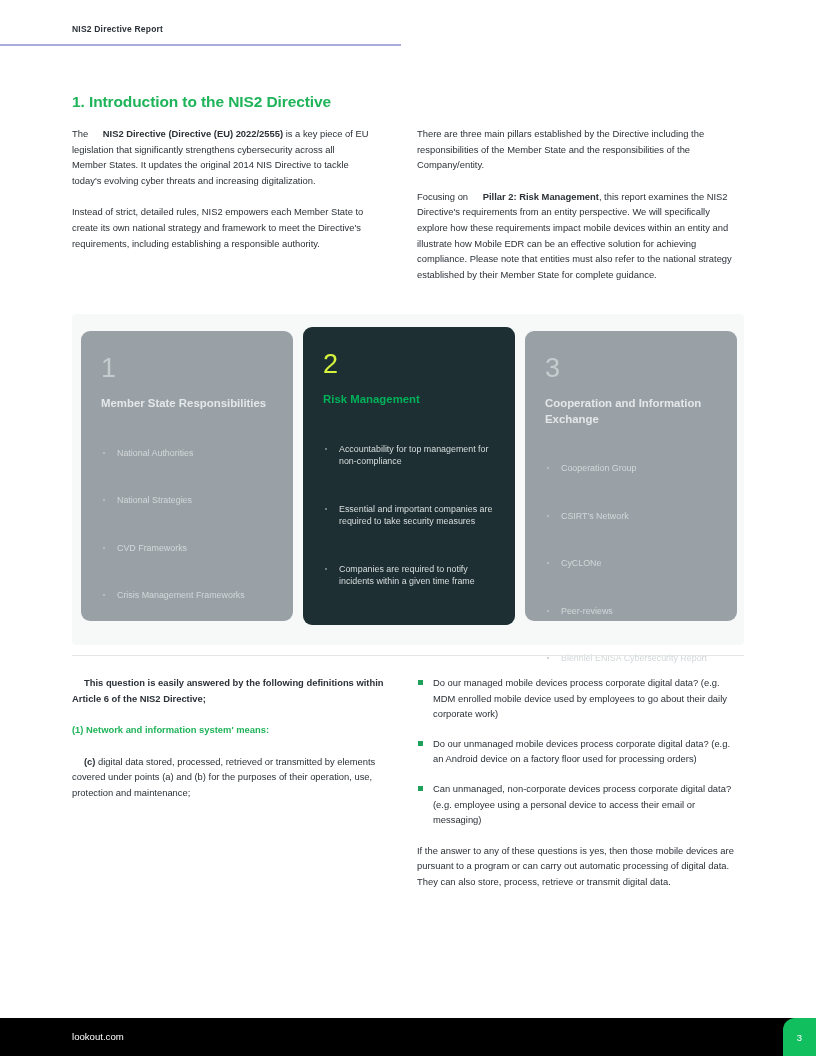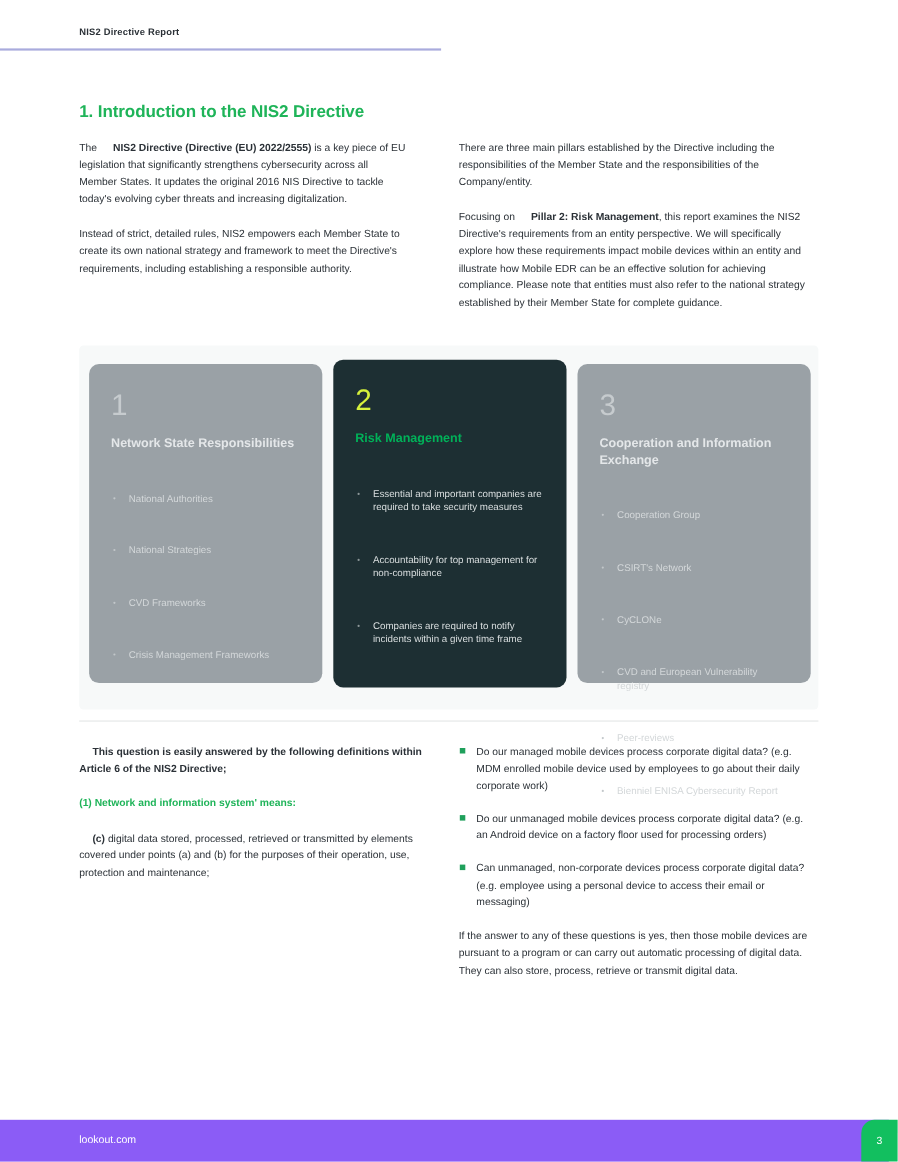--- a/index.html
+++ b/index.html
@@ -206,21 +206,21 @@
     background: #1fa05b;
   }
 
   
   .footer {
     position: absolute;
     left: 0;
     top: 1018px;
     width: 808px;
     height: 38px;
-    background: #8b5cf6;
+    background: #000000;
   }
   .footer .site {
     position: absolute;
     left: 72px;
     top: 13px;
     font-size: 9.6px;
     color: #ffffff;
   }
   .page-badge {
     position: absolute;
@@ -241,56 +241,55 @@
 <body>
 
 <div class="page-header">
   <div class="hdr-label">NIS2 Directive Report</div>
   <div class="hdr-rule"></div>
 </div>
 
 <div class="section-title">1. Introduction to the NIS2 Directive</div>
 
 <div class="col-left" id="intro-left">
-    <p class="body"><span>The </span><span class="b">NIS2 Directive (Directive (EU) 2022/2555)</span><span> is a key piece of EU legislation that significantly strengthens cybersecurity across all Member States. It updates the original 2016 NIS Directive to tackle today's evolving cyber threats and increasing digitalization.</span></p>
+    <p class="body"><span>The </span><span class="b">NIS2 Directive (Directive (EU) 2022/2555)</span><span> is a key piece of EU legislation that significantly strengthens cybersecurity across all Member States. It updates the original 2014 NIS Directive to tackle today's evolving cyber threats and increasing digitalization.</span></p>
     <p class="body"><span>Instead of strict, detailed rules, NIS2 empowers each Member State to create its own national strategy and framework to meet the Directive's requirements, including establishing a responsible authority.</span></p>
   </div>
 <div class="col-right" id="intro-right">
     <p class="body"><span>There are three main pillars established by the Directive including the responsibilities of the Member State and the responsibilities of the Company/entity.</span></p>
     <p class="body"><span>Focusing on </span><span class="b">Pillar 2: Risk Management</span><span>, this report examines the NIS2 Directive's requirements from an entity perspective. We will specifically explore how these requirements impact mobile devices within an entity and illustrate how Mobile EDR can be an effective solution for achieving compliance. Please note that entities must also refer to the national strategy established by their Member State for complete guidance.</span></p>
   </div>
 
 <div class="pillars-band">
   <div class="card c1">
     <div class="num">1</div>
-    <div class="ctitle">Network State Responsibilities</div>
+    <div class="ctitle">Member State Responsibilities</div>
     <ul id="pillar-list-0">
         <li><span class="dot"></span><span>National Authorities</span></li>
         <li><span class="dot"></span><span>National Strategies</span></li>
         <li><span class="dot"></span><span>CVD Frameworks</span></li>
         <li><span class="dot"></span><span>Crisis Management Frameworks</span></li>
       </ul>
   </div>
   <div class="card c2">
     <div class="num">2</div>
     <div class="ctitle">Risk Management</div>
     <ul id="pillar-list-1">
+        <li><span class="dot"></span><span>Accountability for top management for non-compliance</span></li>
         <li><span class="dot"></span><span>Essential and important companies are required to take security measures</span></li>
-        <li><span class="dot"></span><span>Accountability for top management for non-compliance</span></li>
         <li><span class="dot"></span><span>Companies are required to notify incidents within a given time frame</span></li>
       </ul>
   </div>
   <div class="card c3">
     <div class="num">3</div>
     <div class="ctitle">Cooperation and Information Exchange</div>
     <ul id="pillar-list-2">
         <li><span class="dot"></span><span>Cooperation Group</span></li>
         <li><span class="dot"></span><span>CSIRT's Network</span></li>
         <li><span class="dot"></span><span>CyCLONe</span></li>
-        <li><span class="dot"></span><span>CVD and European Vulnerability registry</span></li>
         <li><span class="dot"></span><span>Peer-reviews</span></li>
         <li><span class="dot"></span><span>Bienniel ENISA Cybersecurity Report</span></li>
       </ul>
   </div>
 </div>
 
 <div class="divider"></div>
 
 <div class="low-left" id="low-left">
     <p class="body"><span class="b">This question is easily answered by the following definitions within Article 6 of the NIS2 Directive;</span></p>

